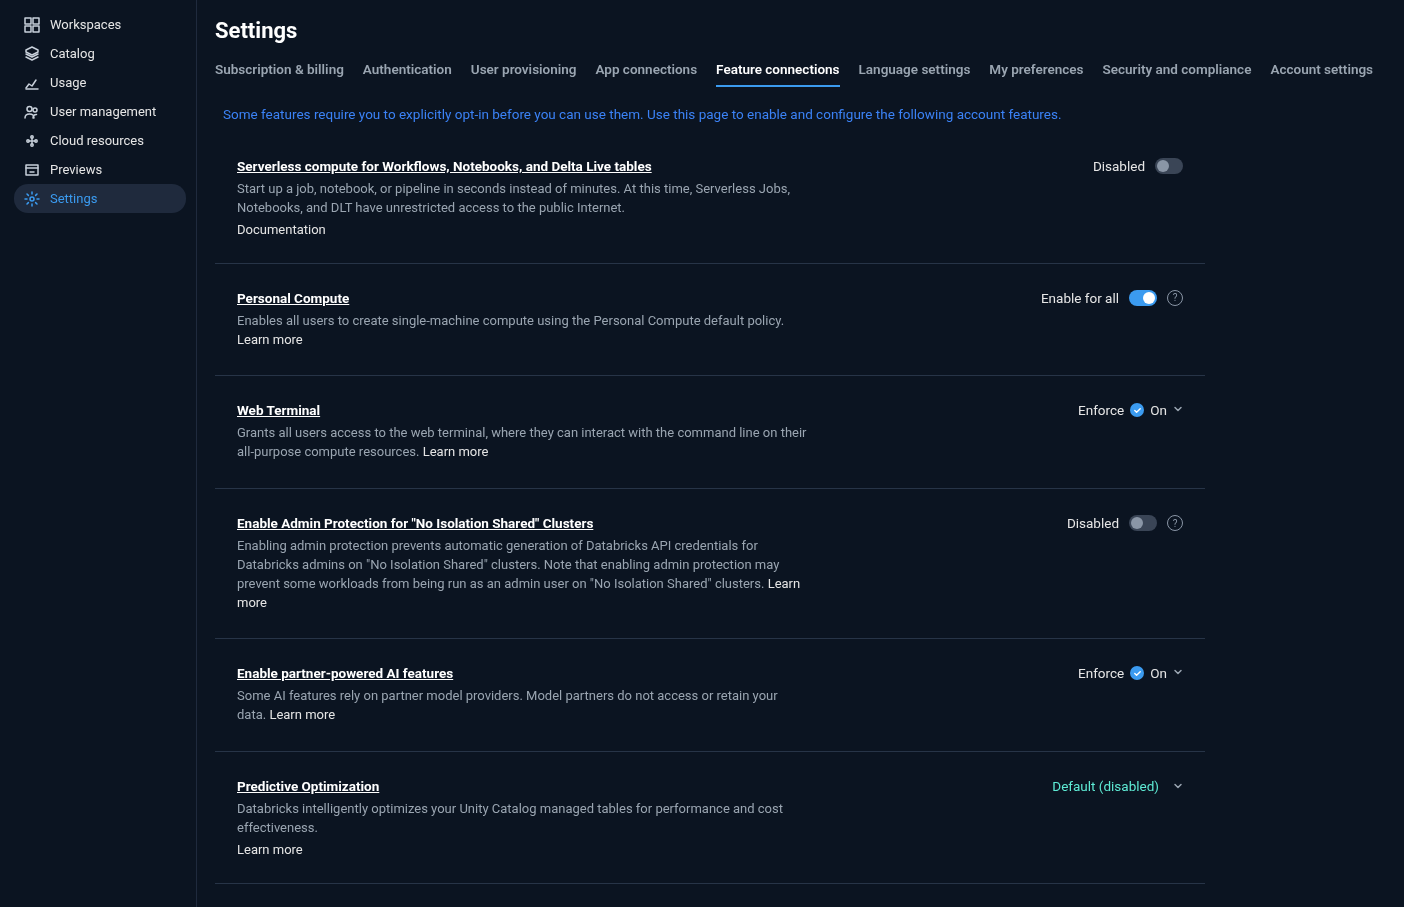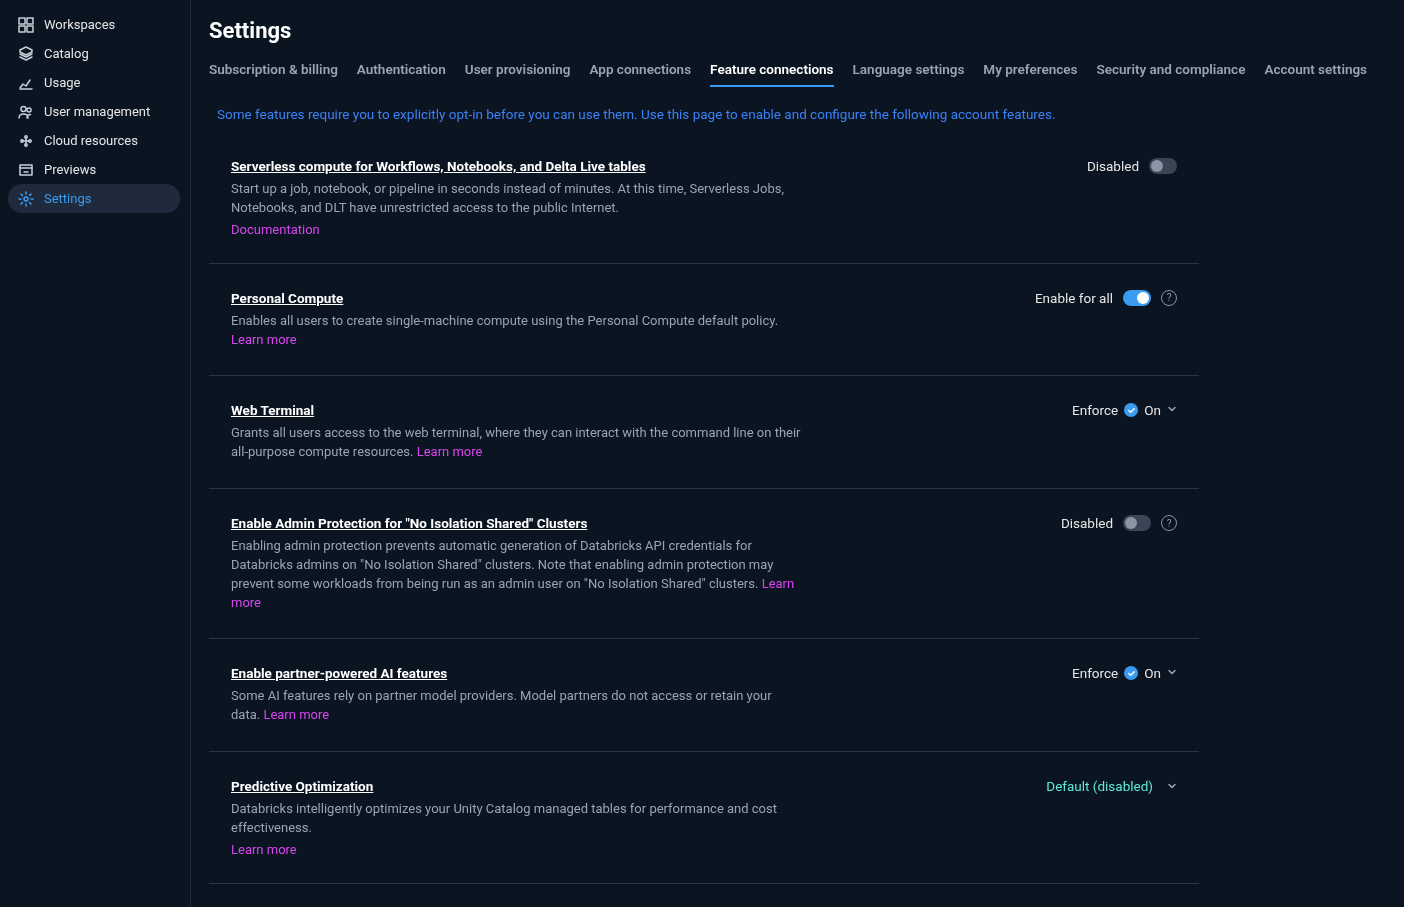--- a/index.html
+++ b/index.html
@@ -1,38 +1,38 @@
 <!DOCTYPE html>
 <html><head>
 <meta charset="utf-8">
 <style>
 * { margin:0; padding:0; box-sizing:border-box; }
 body { font-family:-apple-system,BlinkMacSystemFont,'Segoe UI',Roboto,Helvetica,Arial,sans-serif; background:#0b1421; color:#e6e6e6; font-size:13px; width:1404px; height:907px; overflow:hidden; display:flex; }
-.sidebar { width:190px; background:#0b1421; padding-top:10px; flex-shrink:0; }
+.sidebar { width:190px; background:#0b1421; padding-top:10px; flex-shrink:0;margin-left:6px; }
 .sb-item { display:flex; align-items:center; height:29px; padding:0 10px 0 18px; color:#e6e6e6; cursor:pointer; }
 .sb-item.active { background:#1f2a3d; border-radius:14px; margin:0 10px 0 8px; padding-left:10px; color:#3b9bf0; }
 .sb-item.active .sb-icon svg{ stroke:#3b9bf0; }
 .sb-item.active .sb-icon svg path,.sb-item.active .sb-icon svg rect,.sb-item.active .sb-icon svg circle{ stroke:#3b9bf0; }
 .sb-icon { width:16px; height:16px; margin-right:10px; display:flex; align-items:center; justify-content:center; flex-shrink:0;}
 .sb-icon svg{ width:16px; height:16px; }
 .sb-label{ font-size:13px; }
 .main { flex:1; border-left:1px solid #1f2a3d; padding:18px 0 0 0; overflow:auto; }
 .pg-title { font-size:22px; font-weight:700; color:#fff; padding:0 0 14px 0; margin-left:0; }
 .tabs { display:flex; gap:19px; border-bottom:1px solid rgba(255,255,255,0); margin-bottom:18px; padding-bottom:0; position:relative;}
 .tabs::after{ content:''; position:absolute; left:0; right:0; bottom:-1px; height:1px; background:transparent;}
 .tab { color:#9aa5b1; font-weight:600; font-size:13.5px; padding:4px 0 8px 0; cursor:pointer; white-space:nowrap; }
 .tab.active { color:#fff; border-bottom:2px solid #3b9bf0; }
 .intro { color:#3b82f6; font-size:13.5px; margin-bottom:6px;margin-left:8px; }
 .settings-list{ max-width:990px; }
 .setting { display:flex; padding:26px 22px 26px 22px; border-bottom:1px solid #273447; }
 .setting:first-of-type{ padding-top:30px;}
 .setting-left { flex:1; max-width:570px; }
 .setting-title { font-weight:700; color:#fff; font-size:13.5px; margin-bottom:6px;text-decoration:underline; }
 .setting-desc { color:#9aa5b1; font-size:13px; line-height:1.45; }
-.link { color:#d946ef; cursor:pointer; }
+.link { color:#e5e5e5; cursor:pointer; }
 .link-row{ margin-top:4px;}
 .setting-right { display:flex; align-items:flex-start; gap:10px; margin-left:auto; padding-top:0; }
 .status-label{ color:#e6e6e6; font-size:13.5px; }
 .toggle { width:28px; height:16px; border-radius:8px; background:#3a4556; position:relative; cursor:pointer; }
 .toggle::after{ content:''; position:absolute; width:12px; height:12px; border-radius:50%; background:#8a96a6; top:2px; left:2px; }
 .toggle.on{ background:#3b9bf0;}
 .toggle.on::after{ background:#fff; left:14px;}
 .help { width:16px; height:16px; border:1px solid #8a96a6; border-radius:50%; color:#8a96a6; font-size:10px; display:flex; align-items:center; justify-content:center; cursor:pointer;}
 .enforce { display:flex; align-items:center; gap:6px; cursor:pointer;}
 .check-badge{ width:14px; height:14px; border-radius:50%; background:#3b9bf0; display:flex; align-items:center; justify-content:center;}

